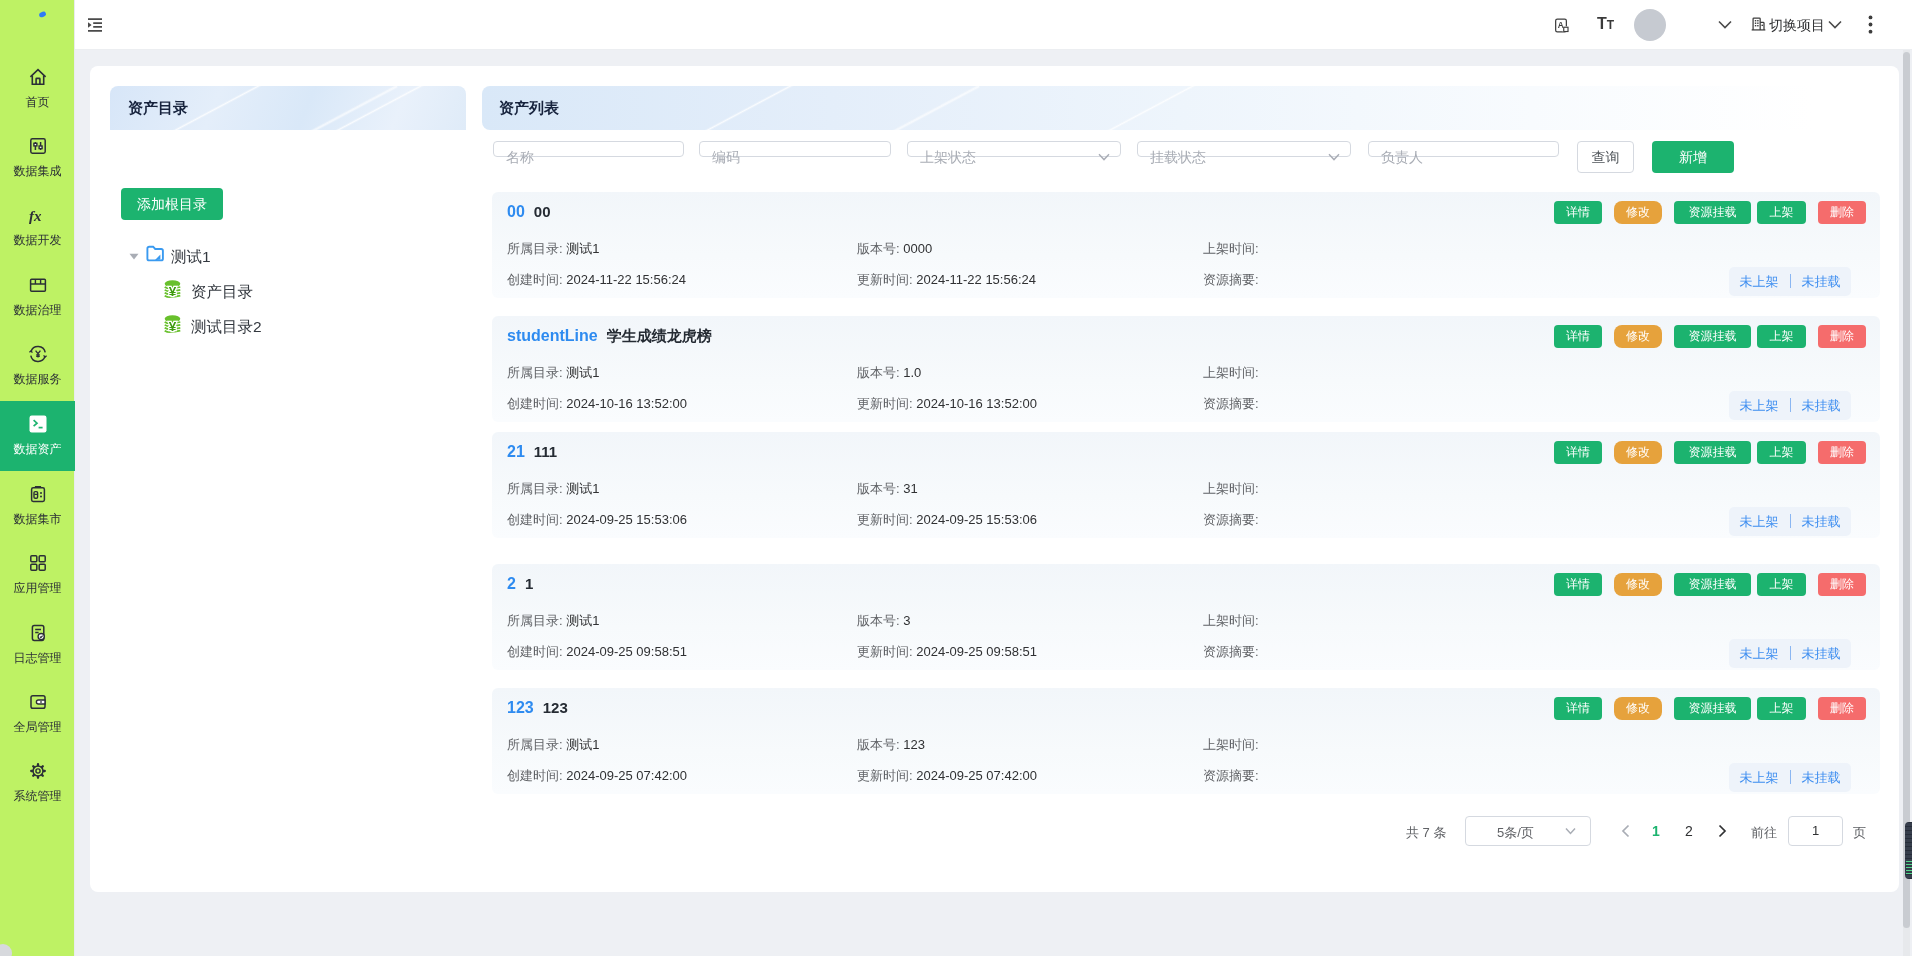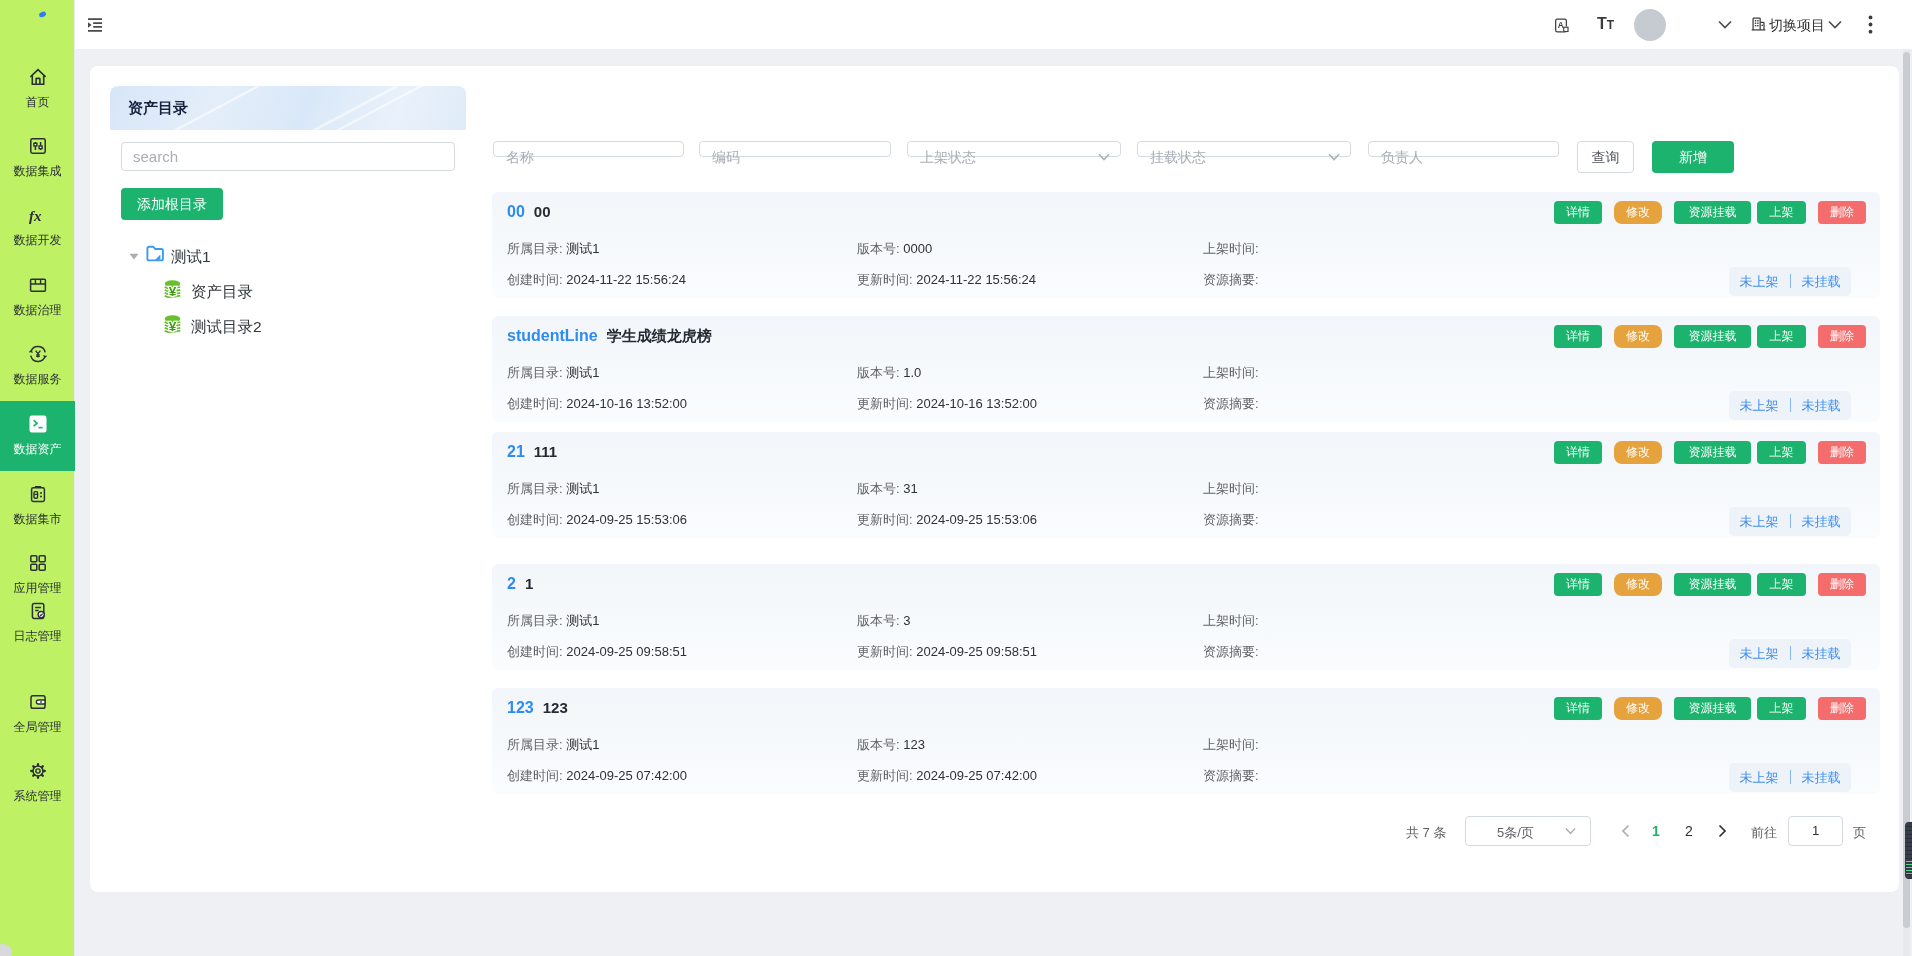--- a/index.html
+++ b/index.html
@@ -184,21 +184,21 @@
       <svg width="20" height="20" viewBox="0 0 20 20">
         <g fill="none" stroke="#2b2f36" stroke-width="1.5">
           <rect x="2.8" y="2.8" width="6" height="6" rx="1"></rect>
           <rect x="11.2" y="2.8" width="6" height="6" rx="1"></rect>
           <rect x="2.8" y="11.2" width="6" height="6" rx="1"></rect>
           <rect x="11.2" y="11.2" width="6" height="6" rx="1"></rect>
         </g>
       </svg>
       <div class="lb">应用管理</div>
     </div>
-<div class="mitem" style="top:588px;">
+<div class="mitem" style="top:610px;">
       <svg width="20" height="20" viewBox="0 0 20 20">
         <g fill="none" stroke="#2b2f36" stroke-width="1.5">
           <rect x="4.4" y="2.6" width="11.4" height="14.8" rx="1.8"></rect>
           <path d="M7.2 6.6 h5.8M7.2 9.4 h3.4"></path>
           <circle cx="13.2" cy="13.6" r="3.1" fill="#fff" stroke-width="1.4"></circle>
           <path d="M11.9 13.6 l1 1 1.7-1.9" stroke-width="1.2"></path>
         </g>
       </svg>
       <div class="lb">日志管理</div>
     </div>
@@ -225,21 +225,20 @@
       <div class="lb">系统管理</div>
     </div>
 </div>
 <div class="card">
   <div class="lp-head">
     <div class="streak" style="left:100px;top:-70px;width:3px;height:190px;"></div>
     <div class="streak" style="left:210px;top:-45px;width:4px;height:170px;"></div>
     <div class="streak" style="left:300px;top:-90px;width:3px;height:190px;"></div>
     <div class="phead-t" style="left:18px;">资产目录</div>
   </div>
-  <div class="lp-search">search</div>
   <div class="lp-btn">添加根目录</div>
   <div class="tree">
     <svg style="position:absolute;left:19px;top:10px;" width="10" height="7" viewBox="0 0 10 7">
         <path d="M0.5 0.8 h9 L5 6.4 Z" fill="#a9adb5"></path>
       </svg>
     <svg style="position:absolute;left:36px;top:2px;" width="18" height="17" viewBox="0 0 18 17">
         <path d="M1.4 3.4 a1.7 1.7 0 0 1 1.7 -1.7 h4 l2.1 2.3 h6 a1.7 1.7 0 0 1 1.7 1.7 v8 a1.7 1.7 0 0 1 -1.7 1.7 H3.1 a1.7 1.7 0 0 1 -1.7 -1.7 Z" fill="none" stroke="#3a9af0" stroke-width="1.9"></path>
         <path d="M8.8 15.2 l5.6-5.6 v5 Z" fill="#3a9af0"></path>
       </svg>
     <div style="position:absolute;left:61px;top:4px;">测试1</div>
@@ -259,20 +258,26 @@
         <g fill="none" stroke="#68c02c" stroke-width="1.7">
           <path d="M2.7 8 q4 2.8 15.6 0"></path>
           <path d="M2.7 10.9 q4 2.8 15.6 0"></path>
           <path d="M2.7 13.8 q4 2.8 15.6 0"></path>
           <path d="M2.7 16.7 q4 2.8 15.6 0"></path>
         </g>
         <text x="10.5" y="16.6" font-size="13.5" font-weight="bold" fill="#3f9b10" text-anchor="middle" stroke="#fff" stroke-width="2.4" paint-order="stroke">¥</text>
       </svg>
     <div style="position:absolute;left:81px;top:74px;">测试目录2</div>
   </div>
+  <div class="rp-head">
+    <div class="streak" style="left:260px;top:-70px;width:3px;height:190px;"></div>
+    <div class="streak" style="left:420px;top:-45px;width:4px;height:170px;"></div>
+    <div class="streak" style="left:700px;top:-90px;width:3px;height:190px;"></div>
+    <div class="phead-t" style="left:17px;">资产列表</div>
+    </div>
   <div class="fil" style="left:403px;width:191px;">名称</div>
   <div class="fil" style="left:609px;width:192px;">编码</div>
   <div class="fil" style="left:817px;width:214px;">上架状态<svg class="chev" width="12" height="8" viewBox="0 0 12 8">
         <path d="M1 1.2 L6 6.6 L11 1.2" fill="none" stroke="#a9adb5" stroke-width="1.4"></path>
       </svg></div>
   <div class="fil" style="left:1047px;width:214px;">挂载状态<svg class="chev" width="12" height="8" viewBox="0 0 12 8">
         <path d="M1 1.2 L6 6.6 L11 1.2" fill="none" stroke="#a9adb5" stroke-width="1.4"></path>
       </svg></div>
   <div class="fil" style="left:1278px;width:191px;">负责人</div>
   <div class="btn-query">查询</div>

